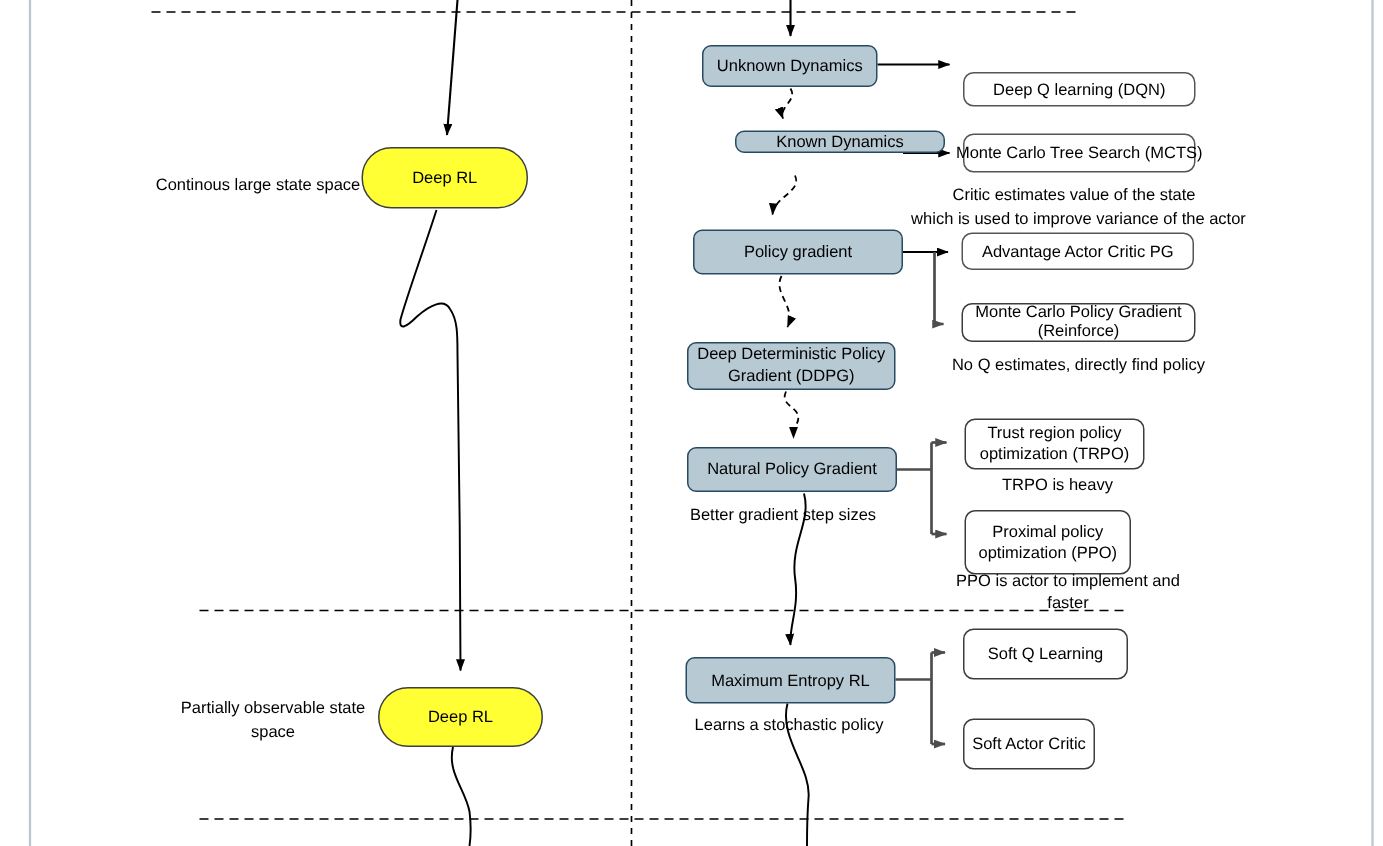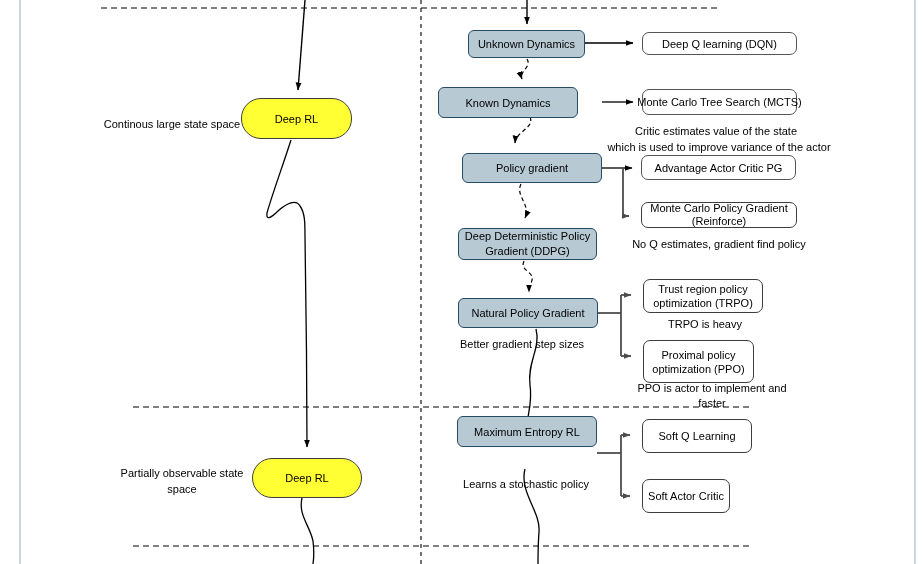--- a/index.html
+++ b/index.html
@@ -81,38 +81,38 @@
   <div class="node yellow" style="left:241px;top:98px;width:111px;height:41px">
     <span>Deep RL</span>
   </div>
   <div class="node yellow" style="left:252px;top:458px;width:110px;height:40px">
     <span>Deep RL</span>
   </div>
 
   <div class="node gray" style="left:468px;top:30px;width:117px;height:28px">
     <span>Unknown Dynamics</span>
   </div>
-  <div class="node gray" style="left:438px;top:87px;width:140px;height:31px">
+  <div class="node gray" style="left:490px;top:87px;width:140px;height:15px">
     <span>Known Dynamics</span>
   </div>
   <div class="node gray" style="left:462px;top:153px;width:140px;height:30px">
     <span>Policy gradient</span>
   </div>
   <div class="node gray" style="left:458px;top:228px;width:139px;height:32px;line-height:15px">
     <span class="l2">Deep Deterministic Policy</span>
     <span class="l2">Gradient (DDPG)</span>
   </div>
   <div class="node gray" style="left:458px;top:298px;width:140px;height:30px">
     <span>Natural Policy Gradient</span>
   </div>
-  <div class="node gray" style="left:457px;top:416px;width:140px;height:31px">
+  <div class="node gray" style="left:457px;top:438px;width:140px;height:31px">
     <span>Maximum Entropy RL</span>
   </div>
 
-  <div class="node white lightborder" style="left:642px;top:32px;width:155px;height:23px">
+  <div class="node white lightborder" style="left:642px;top:48px;width:155px;height:23px">
     <span>Deep Q learning (DQN)</span>
   </div>
   <div class="node white lightborder" style="left:642px;top:89px;width:155px;height:26px">
     <span>Monte Carlo Tree Search (MCTS)</span>
   </div>
   <div class="node white tight" style="left:641px;top:202px;width:156px;height:26px">
     <span class="l2">Monte Carlo Policy Gradient</span>
     <span class="l2">(Reinforce)</span>
   </div>
   <div class="node white lightborder" style="left:641px;top:155px;width:155px;height:25px">
@@ -128,20 +128,20 @@
   </div>
   <div class="node white" style="left:642px;top:419px;width:110px;height:34px">
     <span>Soft Q Learning</span>
   </div>
   <div class="node white" style="left:642px;top:479px;width:88px;height:34px">
     <span>Soft Actor Critic</span>
   </div>
 
   <div class="ann" style="left:716px;top:131px">Critic estimates value of the state</div>
   <div class="ann" style="left:719px;top:147px">which is used to improve variance of the actor</div>
-  <div class="ann" style="left:719px;top:244px">No Q estimates, gradient find policy</div>
+  <div class="ann" style="left:719px;top:244px">No Q estimates, directly find policy</div>
   <div class="ann" style="left:705px;top:324px">TRPO is heavy</div>
   <div class="ann" style="left:522px;top:344px">Better gradient step sizes</div>
   <div class="ann" style="left:712px;top:388px">PPO is actor to implement and</div>
   <div class="ann" style="left:712px;top:403px">faster</div>
   <div class="ann" style="left:526px;top:484px">Learns a stochastic policy</div>
 
 </div>
 
 </body></html>

